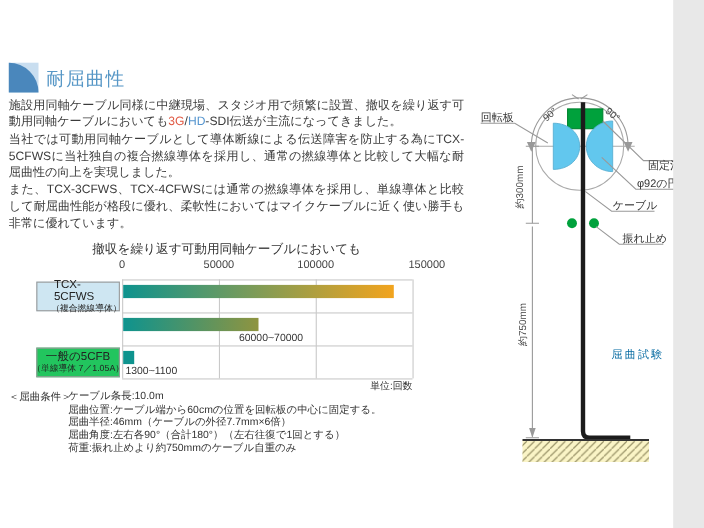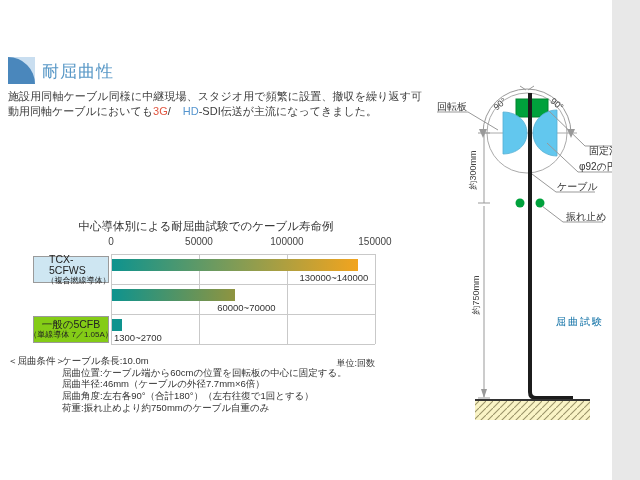--- a/index.html
+++ b/index.html
@@ -8,85 +8,86 @@
     font-family:"Liberation Sans","DejaVu Sans",sans-serif;color:#3a3a3a;
   }
   .abs{position:absolute;}
   
   .hdr-icon{left:8px;top:57px;width:27px;height:27px;background:#c9def0;}
   .hdr-icon .q{position:absolute;left:0;top:0;width:100%;height:100%;background:#4a87bc;border-radius:0 100% 0 0;}
   .hdr-title{left:42px;top:60px;font-size:17px;color:#5797c6;letter-spacing:1px;}
   
   .intro{left:8px;top:89px;width:414px;font-size:11px;line-height:15.3px;color:#3b3b3b;text-align:justify;}
   .c-red{color:#e0553f;}
-  .c-blue{color:#5595cf;margin-left:12px;}
+  .c-blue{color:#5595cf;}
   
   .chart-title{left:30px;top:219px;width:352px;text-align:center;font-size:11.5px;color:#333;}
   .chart{left:33px;top:236px;width:352px;height:125px;}
   .tick{position:absolute;top:0;width:70px;text-align:center;font-size:10px;color:#444;}
   .gridv{position:absolute;top:18px;height:90px;width:1px;background:#c9c9c9;}
   .gridh{position:absolute;height:1px;background:#c9c9c9;}
   .rowlabel{position:absolute;left:0;width:76px;height:27px;border:1px solid #9a9a9a;box-sizing:border-box;
     display:flex;flex-direction:column;align-items:center;justify-content:center;}
   .rowlabel .nm{font-size:10.5px;color:#222;line-height:11px;}
   .rowlabel .sub{font-size:8px;color:#222;line-height:9.5px;white-space:nowrap;}
   .bar{position:absolute;height:12px;}
   .rangelab{position:absolute;font-size:9.5px;color:#333;white-space:nowrap;}
-  .unitlab{position:absolute;top:109px;left:242px;width:100px;text-align:right;font-size:9px;color:#333;margin-top:12px;}
+  .unitlab{position:absolute;top:109px;left:242px;width:100px;text-align:right;font-size:9px;color:#333;}
   
   .cond-head{left:8px;top:355px;font-size:9.5px;color:#333;}
   .cond-lines{left:62px;top:355px;font-size:9.5px;line-height:11.7px;color:#333;white-space:nowrap;}
   
   .dlab{position:absolute;font-size:10px;color:#333;white-space:nowrap;}
   .dlab-big{position:absolute;font-size:10px;color:#0369a1;letter-spacing:2px;white-space:nowrap;}
   .rot{position:absolute;font-size:9px;color:#444;white-space:nowrap;}
 </style>
 </head>
 <body>
 
 <div class="page">
 
   <div class="abs hdr-icon">
       <div class="q"></div>
     </div>
   <div class="abs hdr-title">耐屈曲性</div>
 
   <div class="abs intro">
     <div><span>施設用同軸ケーブル同様に中継現場、スタジオ用で頻繁に設置、撤収を繰り返す可動用同軸ケーブルにおいても</span><span class="c-red">3G</span><span>/</span><span class="c-blue">HD</span><span>-SDI伝送が主流になってきました。</span></div>
+    <div>当社では可動用同軸ケーブルとして導体断線による伝送障害を防止する為にTCX-5CFWSに当社独自の複合撚線導体を採用し、通常の撚線導体と比較して大幅な耐屈曲性の向上を実現しました。</div>
+    <div>また、TCX-3CFWS、TCX-4CFWSには通常の撚線導体を採用し、単線導体と比較して耐屈曲性能が格段に優れ、柔軟性においてはマイクケーブルに近く使い勝手も非常に優れています。</div>
   </div>
 
-  <div class="abs chart-title">中心導体別による耐屈曲試験でのケーブル寿命例</div>
+  <div class="abs chart-title">撤収を繰り返す可動用同軸ケーブルにおいても</div>
   <div class="abs chart" id="chart">
     <div class="unitlab">単位:回数</div>
   <div class="tick" style="left: 43px;">0</div>
       <div class="gridv" style="left: 78px;"></div>
       <div class="tick" style="left: 131px;">50000</div>
       <div class="gridv" style="left: 166px;"></div>
       <div class="tick" style="left: 219px;">100000</div>
       <div class="gridv" style="left: 254px;"></div>
-      <div class="tick" style="left: 307px;">150000</div>
+      <div class="tick" style="left: 320px;">150000</div>
       <div class="gridv" style="left: 342px;"></div>
       <div class="gridh" style="left: 78px; top: 18px; width: 264px;"></div>
       <div class="gridh" style="left: 78px; top: 48px; width: 264px;"></div>
       <div class="gridh" style="left: 78px; top: 78px; width: 264px;"></div>
       <div class="gridh" style="left: 78px; top: 108px; width: 264px;"></div>
       <div class="rowlabel" style="top: 20px; background: rgb(206, 230, 242); padding-left: 15px;">
         <div class="nm">TCX-5CFWS</div>
         <div class="sub">（複合撚線導体）</div>
       </div>
       <div class="bar" style="left: 79px; top: 23px; width: 246.4px; background: linear-gradient(to right, rgb(14, 147, 142), rgb(242, 164, 30));"></div>
-      <div class="rangelab" style="top: 36px; left: 215.4px; width: 120px; text-align: right;">130000~140000</div>
       <div class="bar" style="left: 79px; top: 53px; width: 123.2px; background: linear-gradient(to right, rgb(14, 147, 142), rgb(143, 148, 64));"></div>
       <div class="rangelab" style="top: 66px; left: 184.2px;">60000~70000</div>
-      <div class="rowlabel" style="top: 80px; background: #84cc16;">
+      <div class="rowlabel" style="top: 80px; background: #22c55e;">
         <div class="nm">一般の5CFB</div>
         <div class="sub">（単線導体 7／1.05A）</div>
       </div>
       <div class="bar" style="left: 79px; top: 83px; width: 10px; background: linear-gradient(to right, rgb(14, 147, 142), rgb(14, 147, 142));"></div>
-      <div class="rangelab" style="top: 96px; left: 81px;">1300~2700</div>
+      <div class="rangelab" style="top: 96px; left: 81px;">1300~1100</div>
     </div>
 
   <div class="abs cond-head">＜屈曲条件＞</div>
   <div class="abs cond-lines" id="cond-lines">
       <div>ケーブル条長:10.0m</div>
       <div>屈曲位置:ケーブル端から60cmの位置を回転板の中心に固定する。</div>
       <div>屈曲半径:46mm（ケーブルの外径7.7mm×6倍）</div>
       <div>屈曲角度:左右各90°（合計180°）（左右往復で1回とする）</div>
       <div>荷重:振れ止めより約750mmのケーブル自重のみ</div>
     </div>

